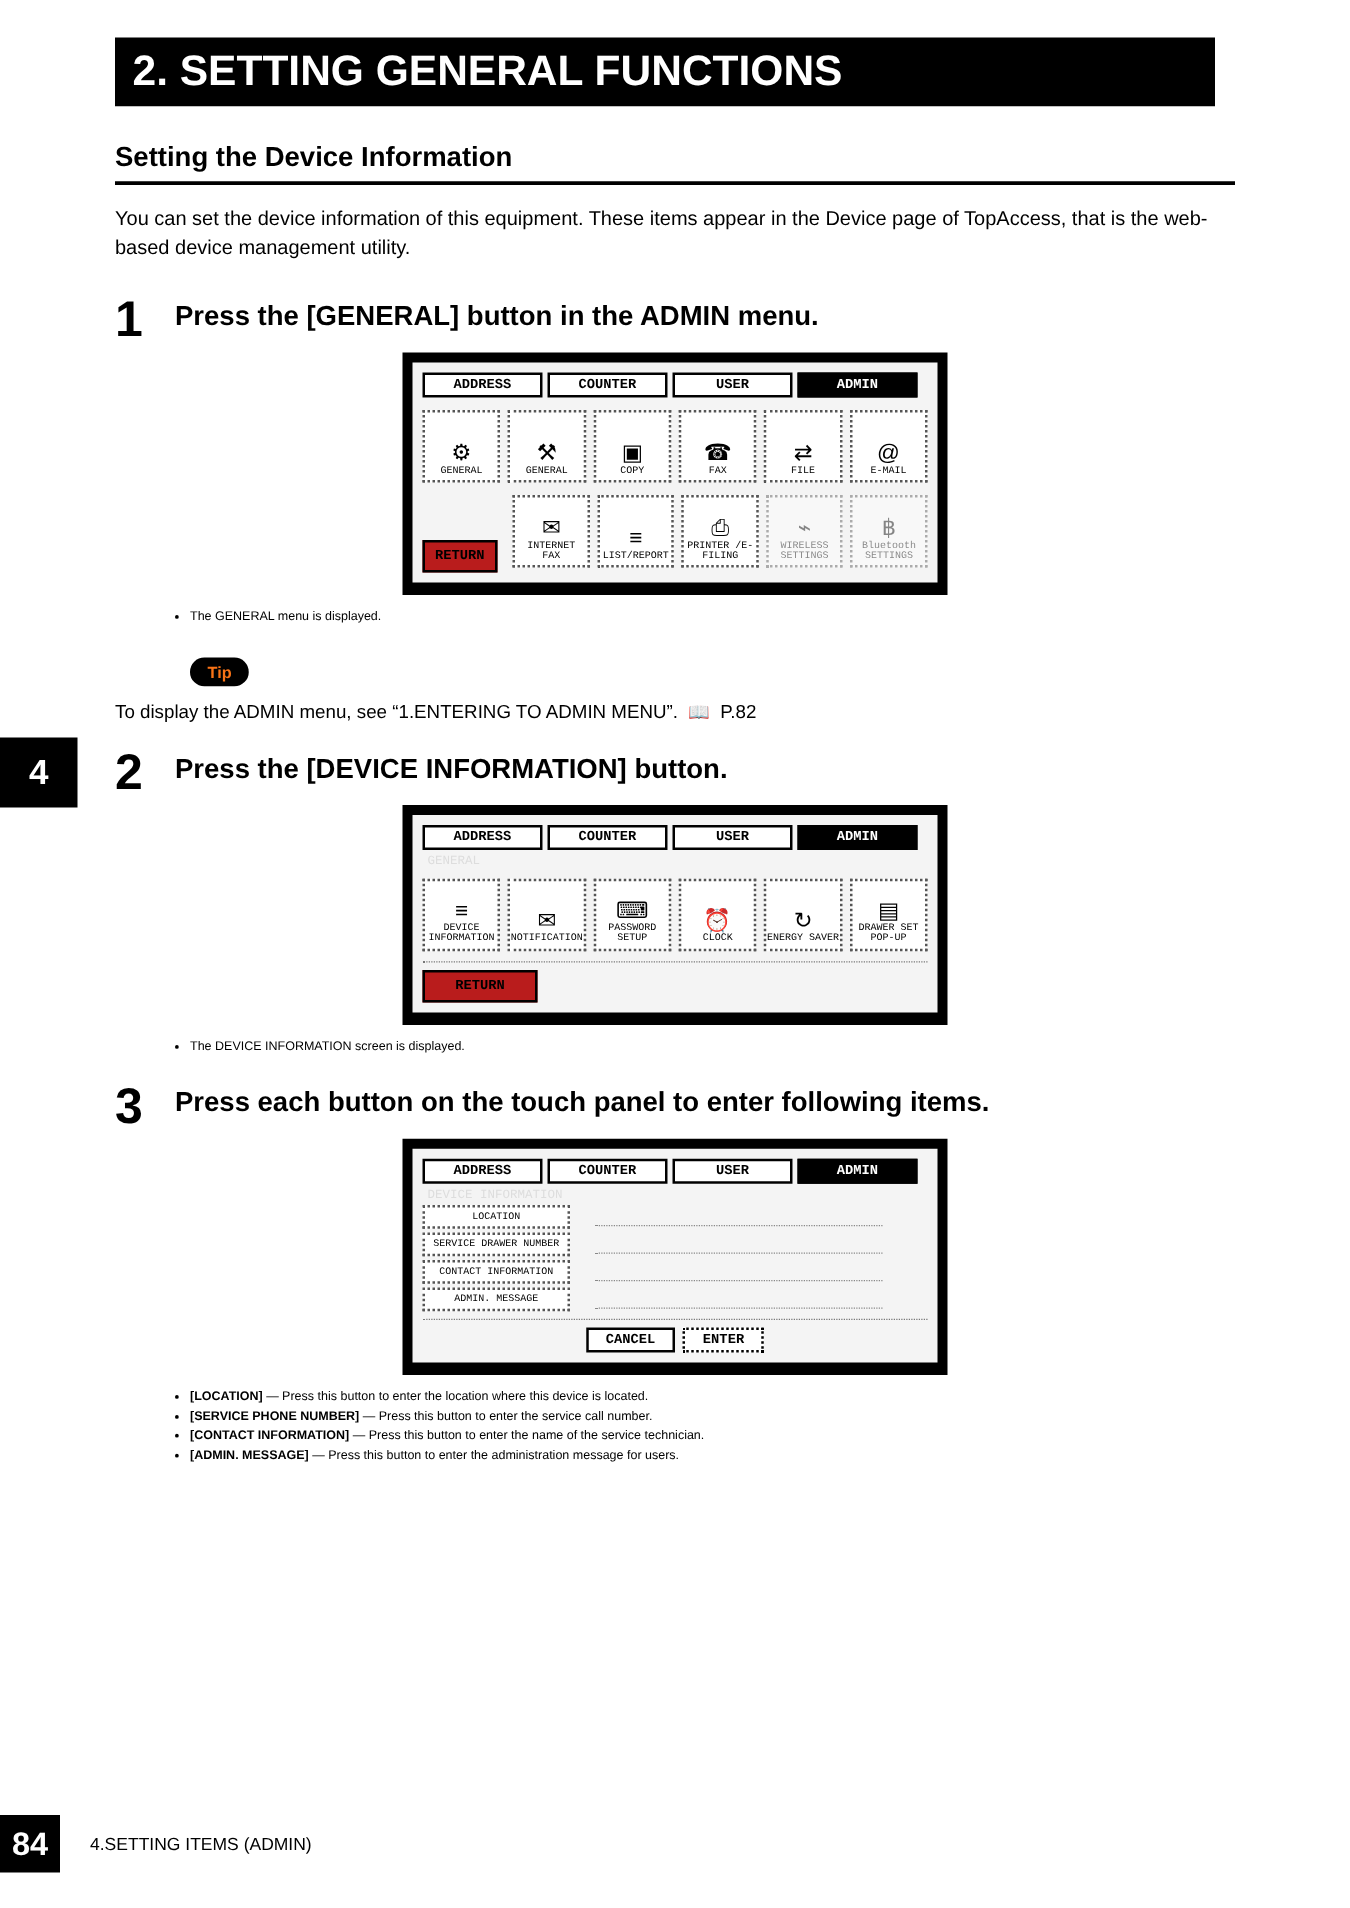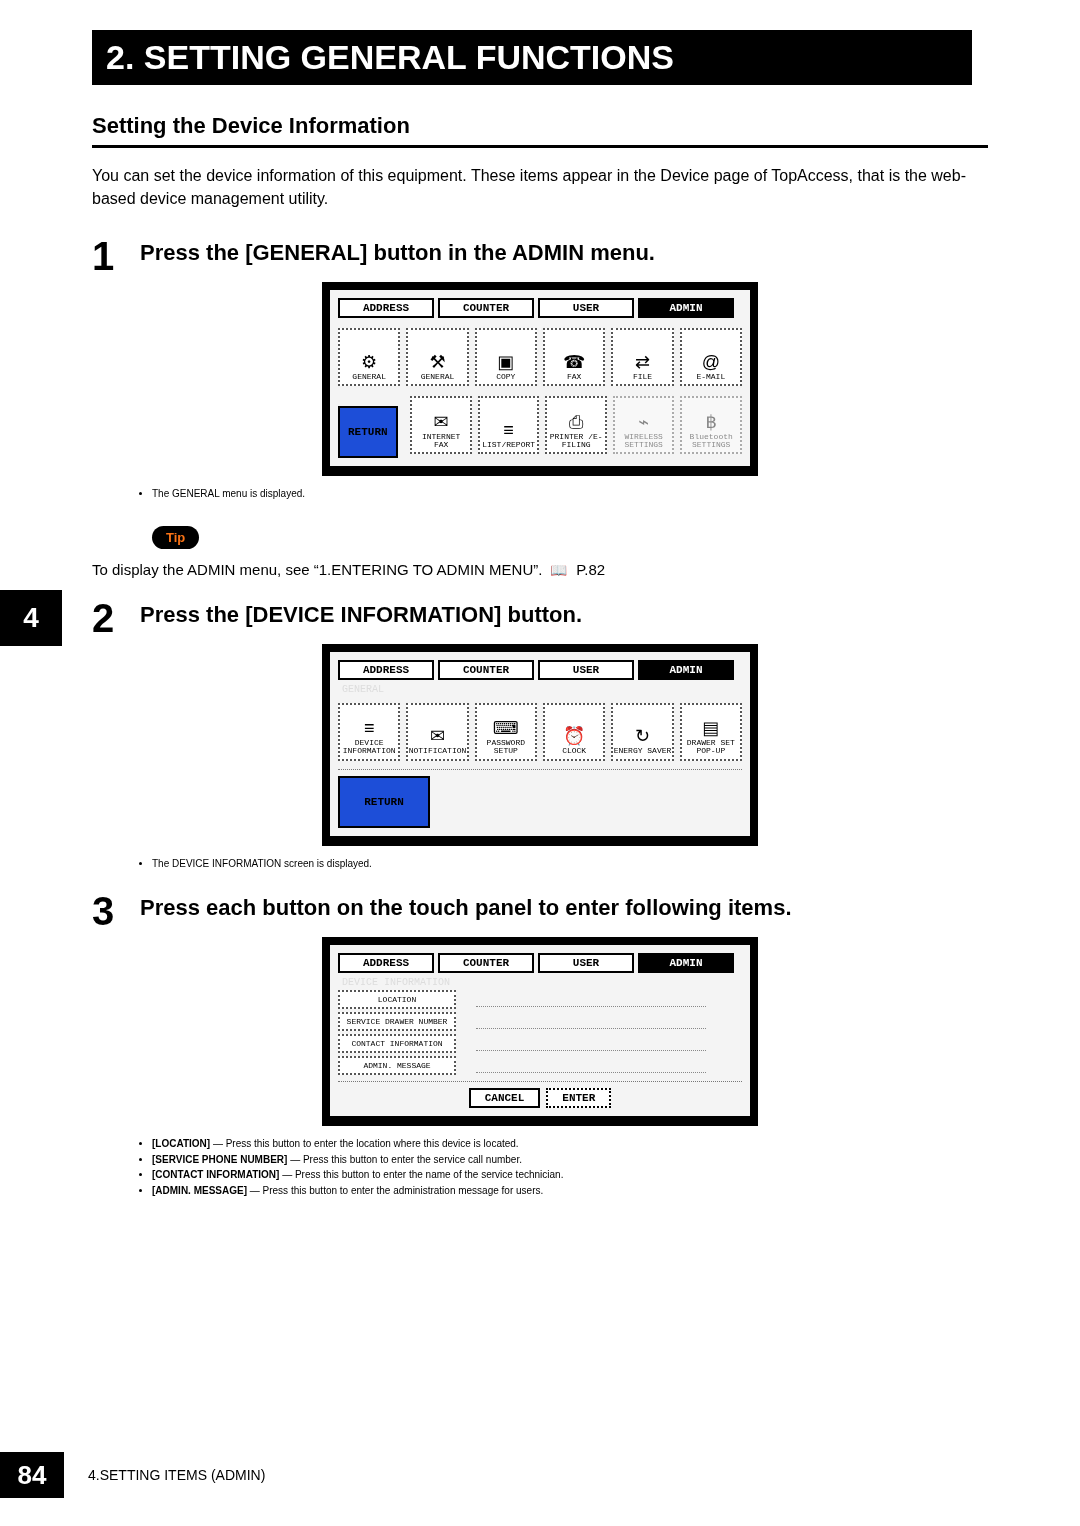--- a/index.html
+++ b/index.html
@@ -28,38 +28,38 @@
   .tab { background: #fff; border: 2px solid #000; font-family: "Courier New", monospace; font-size: 11px; font-weight: bold; padding: 2px 10px; text-align: center; flex: 0 0 auto; min-width: 72px; }
   .tab.selected { background: #000; color: #fff; }
 
   .grid { display: grid; grid-template-columns: repeat(6, 1fr); gap: 6px; padding: 6px 0 4px 0; }
   .cell { border: 2px dotted #555; background: #fff; height: 58px; display: flex; flex-direction: column; align-items: center; justify-content: flex-end; box-sizing: border-box; padding-bottom: 3px; position: relative; }
   .cell .ico { font-size: 18px; line-height: 1; margin-bottom: 2px; font-family: Arial, sans-serif; }
   .cell .lbl { font-family: "Courier New", monospace; font-size: 8px; text-align: center; line-height: 1.05; }
   .cell.disabled { opacity: 0.45; }
 
   .panel .row2 { display: grid; grid-template-columns: 1fr 5fr; gap: 6px; align-items: end; }
-  .return-btn { border: 2px solid #000; background: #1d4ed8; font-family: "Courier New", monospace; font-size: 11px; font-weight: bold; padding: 18px 8px; text-align: center; }
+  .return-btn { border: 2px solid #000; background: #b91c1c; font-family: "Courier New", monospace; font-size: 11px; font-weight: bold; padding: 5px 8px; text-align: center; }
   .return-wrap { display:flex; align-items:flex-end; height:58px; }
 
   .panel-sub { font-family: "Courier New", monospace; font-size: 10px; color: #ddd; margin: 2px 0 2px 4px; text-align: left; }
 
   .fields { display: flex; flex-direction: column; gap: 3px; margin: 2px 0 6px 0; }
   .field-row { display: flex; gap: 20px; align-items: center; }
   .field-btn { border: 2px dotted #555; background: #fff; font-family: "Courier New", monospace; font-size: 8px; padding: 3px 4px; width: 118px; text-align: center; box-sizing: border-box; }
   .field-val { border-bottom: 1px dotted #888; flex: 0 0 230px; height: 14px; }
 
   .action-row { display: flex; justify-content: center; gap: 6px; margin-top: 6px; }
   .action-btn { border: 2px solid #000; background: #fff; font-family: "Courier New", monospace; font-size: 11px; font-weight: bold; padding: 2px 14px; }
   .action-btn.dotted { border-style: dotted; }
 
   
   .side-tab { position: absolute; left: 0; top: 590px; width: 62px; height: 56px; background: #000; color: #fff; font-size: 28px; font-weight: bold; display: flex; align-items: center; justify-content: center; }
   .footer { position: absolute; left: 0; bottom: 28px; width: 100%; display: flex; align-items: center; }
-  .page-num { width: 64px; height: 46px; background: #000; color: #fff; font-size: 26px; font-weight: bold; display: flex; align-items: center; justify-content: center; margin-right: 24px; }
+  .page-num { width: 48px; height: 46px; background: #000; color: #fff; font-size: 26px; font-weight: bold; display: flex; align-items: center; justify-content: center; margin-right: 24px; }
   .foot-text { font-size: 14px; }
   .panel .bottom-hr { border-top: 1px dotted #777; margin: 4px 0 6px 0; }
 </style>
 </head>
 <body>
 
 <div class="page">
   <div class="side-tab">4</div>
 
   <div class="chapter-title">2. SETTING GENERAL FUNCTIONS</div>

